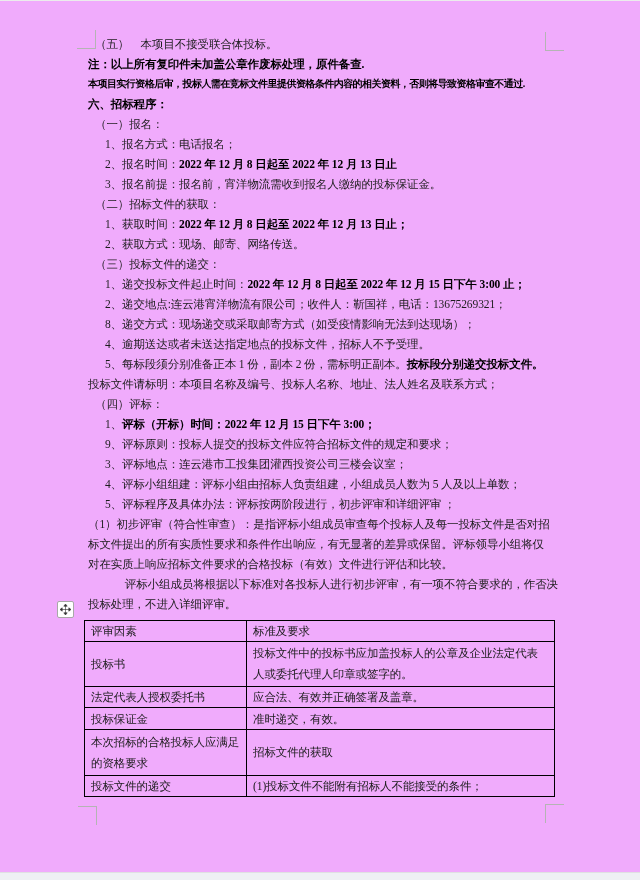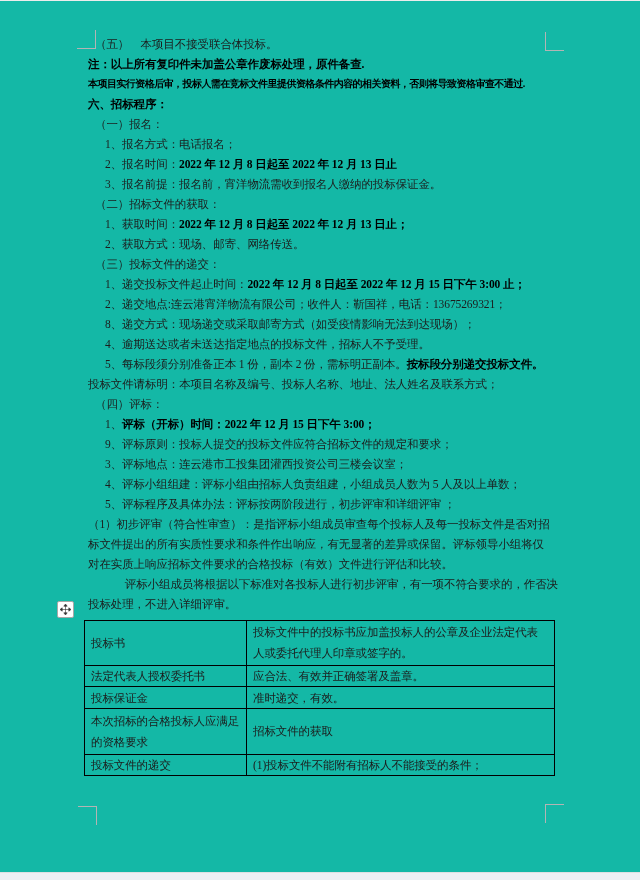--- a/index.html
+++ b/index.html
@@ -2,21 +2,21 @@
 <html><head>
 <meta charset="utf-8">
 <style>
   html,body{margin:0;padding:0;}
   body{
     width:640px;height:880px;background:#ffffff;
     font-family:"Liberation Serif","DejaVu Serif",serif;
     color:#1c1c1c;overflow:hidden;
   }
   .page{
-    position:relative;width:640px;height:880px;background:#14b8a6;
+    position:relative;width:640px;height:880px;background:#f0abfc;
     border-top:1px solid #ececec;box-sizing:border-box;overflow:hidden;
   }
   
   .crop{position:absolute;width:18px;height:18px;}
   .crop.tl{left:77px;top:29px;border-right:1px solid #b4b4b4;border-bottom:1px solid #b4b4b4;}
   .crop.tr{left:545px;top:31px;border-left:1px solid #b4b4b4;border-bottom:1px solid #b4b4b4;}
   .crop.bl{left:78px;top:805px;border-right:1px solid #b4b4b4;border-top:1px solid #b4b4b4;}
   .crop.br{left:545px;top:803px;border-left:1px solid #b4b4b4;border-top:1px solid #b4b4b4;}
   
   .content{position:absolute;left:88px;top:33px;width:470px;}
@@ -105,20 +105,24 @@
     <p class="ln num"><span>4、评标小组组建：评标小组由招标人负责组建，小组成员人数为 5 人及以上单数；</span><b></b></p>
     <p class="ln num"><span>5、评标程序及具体办法：评标按两阶段进行，初步评审和详细评审 ；</span><b></b></p>
     <p class="ln"><span>（1）初步评审（符合性审查）：是指评标小组成员审查每个投标人及每一投标文件是否对招</span><b></b></p>
     <p class="ln"><span>标文件提出的所有实质性要求和条件作出响应，有无显著的差异或保留。评标领导小组将仅</span><b></b></p>
     <p class="ln"><span>对在实质上响应招标文件要求的合格投标（有效）文件进行评估和比较。</span><b></b></p>
     <p class="ln ind2"><span>评标小组成员将根据以下标准对各投标人进行初步评审，有一项不符合要求的，作否决</span><b></b></p>
     <p class="ln"><span>投标处理，不进入详细评审。</span><b></b></p>
 
     <table class="eval">
       <tbody>
+        <tr class="h20">
+          <td class="c1">评审因素</td>
+          <td>标准及要求</td>
+        </tr>
         <tr class="h44">
           <td class="c1">投标书</td>
           <td>投标文件中的投标书应加盖投标人的公章及企业法定代表人或委托代理人印章或签字的。</td>
         </tr>
         <tr class="h20">
           <td class="c1">法定代表人授权委托书</td>
           <td>应合法、有效并正确签署及盖章。</td>
         </tr>
         <tr class="h21">
           <td class="c1">投标保证金</td>

